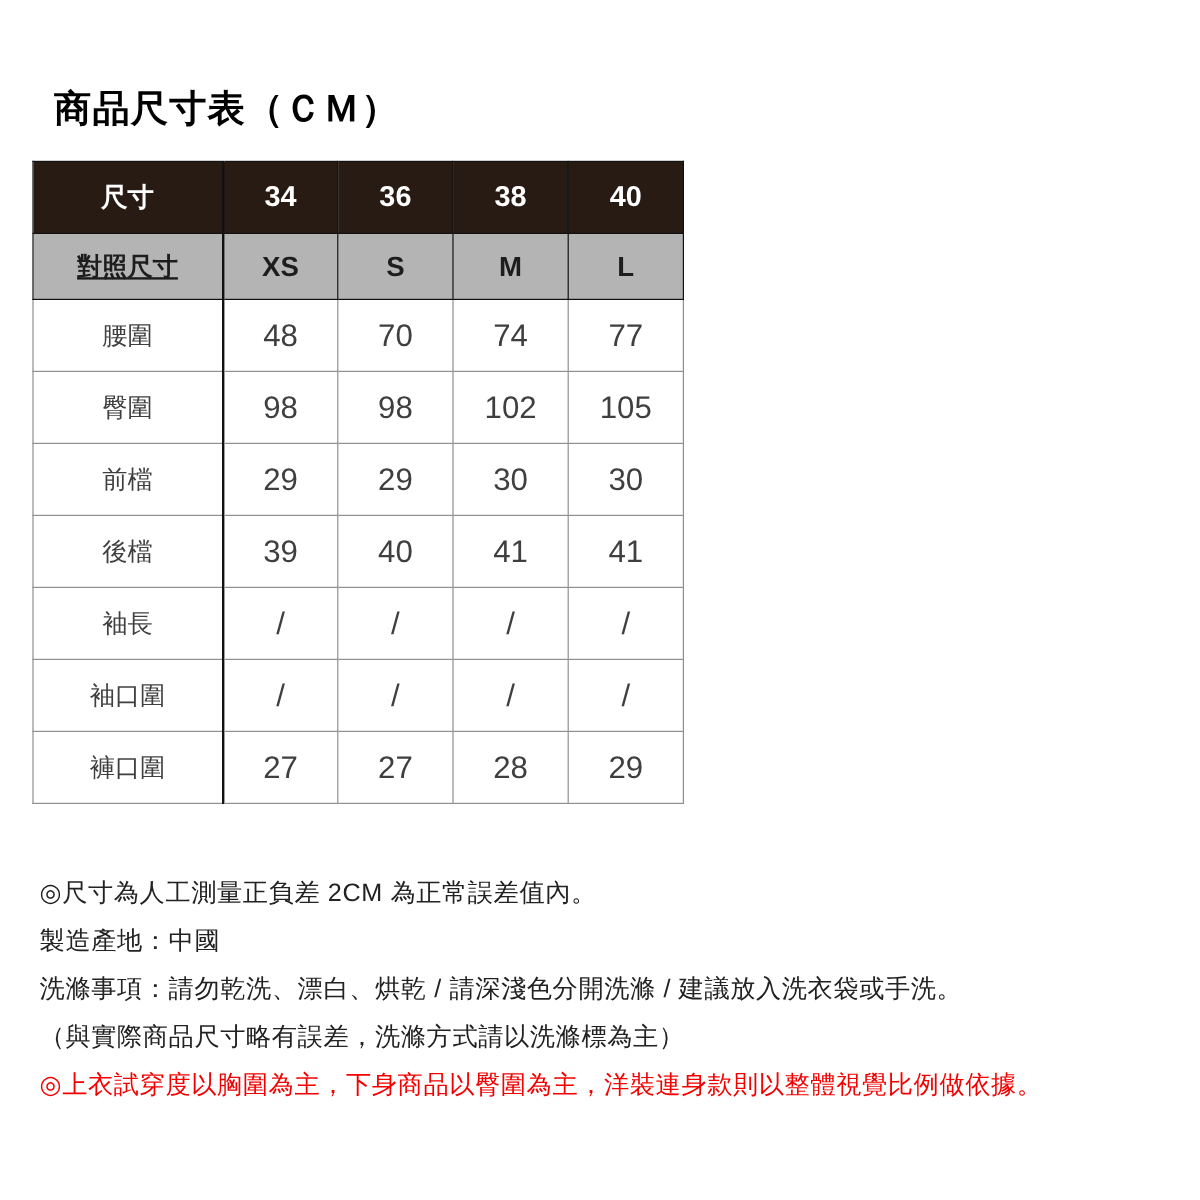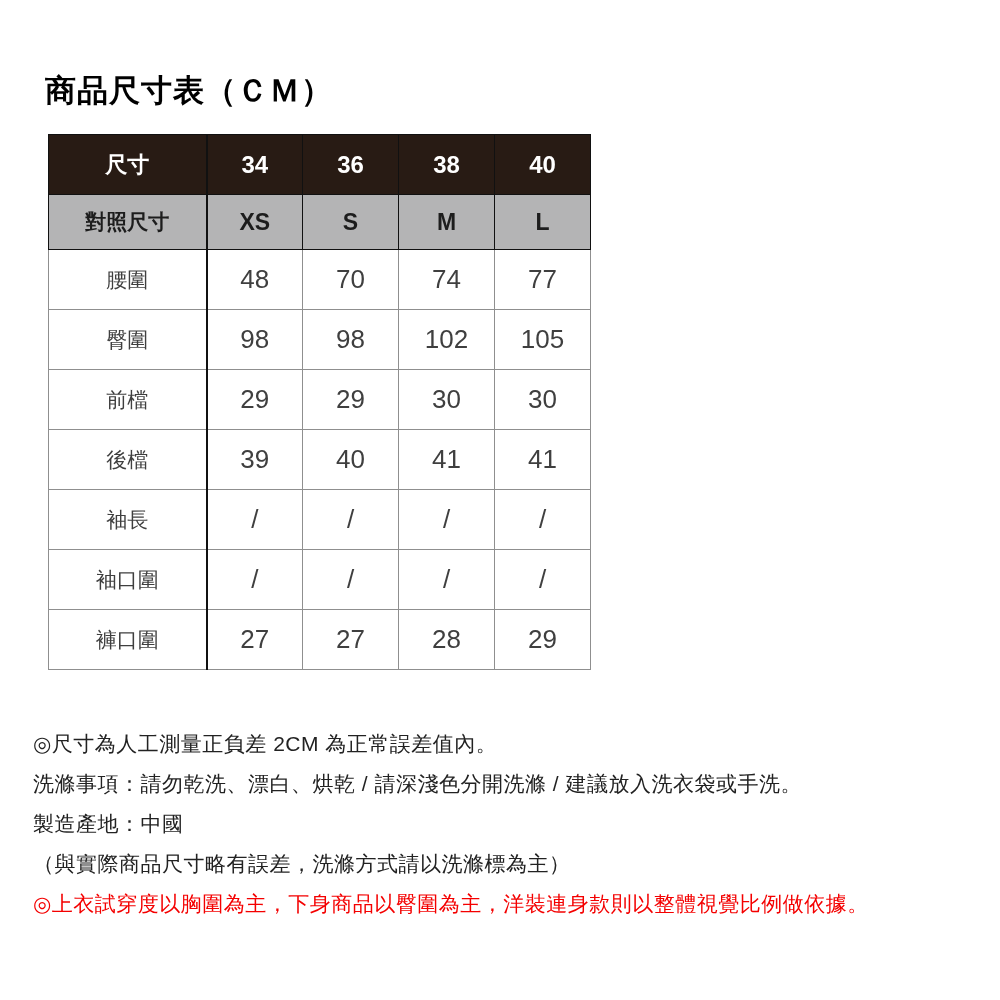--- a/index.html
+++ b/index.html
@@ -16,21 +16,21 @@
     left: 45px;
     top: 70px;
     font-size: 31px;
     font-weight: 700;
     letter-spacing: 1px;
     color: var(--title-text, #000000);
   }
 
   table.size-table {
     position: absolute;
-    left: 48px;
+    left: 27px;
     top: 134px;
     border-collapse: collapse;
     table-layout: fixed;
     padding-left: 27px;
   }
   col.c-label { width: 158px; }
   col.c-val   { width: 96px; }
 
   td {
     border: 1px solid var(--border-light, #8f8f8f);
@@ -57,21 +57,21 @@
   tr.header-row td.label-cell { font-size: 22px; border-right-width: 2px; }
 
   tr.compare-row { height: 55px; }
   tr.compare-row td {
     background: var(--subheader-bg, #b4b4b5);
     color: var(--subheader-text, #1d1d1d);
     border-color: var(--border-dark, #111111);
     font-weight: 700;
     font-size: 23px;
   }
-  tr.compare-row td.label-cell { font-size: 21px; }
+  tr.compare-row td.label-cell { font-size: 21px; text-decoration: underline; }
 
   tr.body-row { height: 60px; }
 
   .notes {
     position: absolute;
     left: 33px;
     top: 724px;
     width: 940px;
   }
   .note-line {
@@ -161,17 +161,17 @@
       <td>27</td>
       <td>27</td>
       <td>28</td>
       <td>29</td>
     </tr>
   </tbody>
 </table>
 
 <div class="notes">
   <div class="note-line">◎尺寸為人工測量正負差 2CM 為正常誤差值內。</div>
+  <div class="note-line">製造產地：中國</div>
   <div class="note-line">洗滌事項：請勿乾洗、漂白、烘乾 / 請深淺色分開洗滌 / 建議放入洗衣袋或手洗。</div>
-  <div class="note-line">製造產地：中國</div>
   <div class="note-line">（與實際商品尺寸略有誤差，洗滌方式請以洗滌標為主）</div>
   <div class="note-line red">◎上衣試穿度以胸圍為主，下身商品以臀圍為主，洋裝連身款則以整體視覺比例做依據。</div>
 </div>
 
 </body></html>

